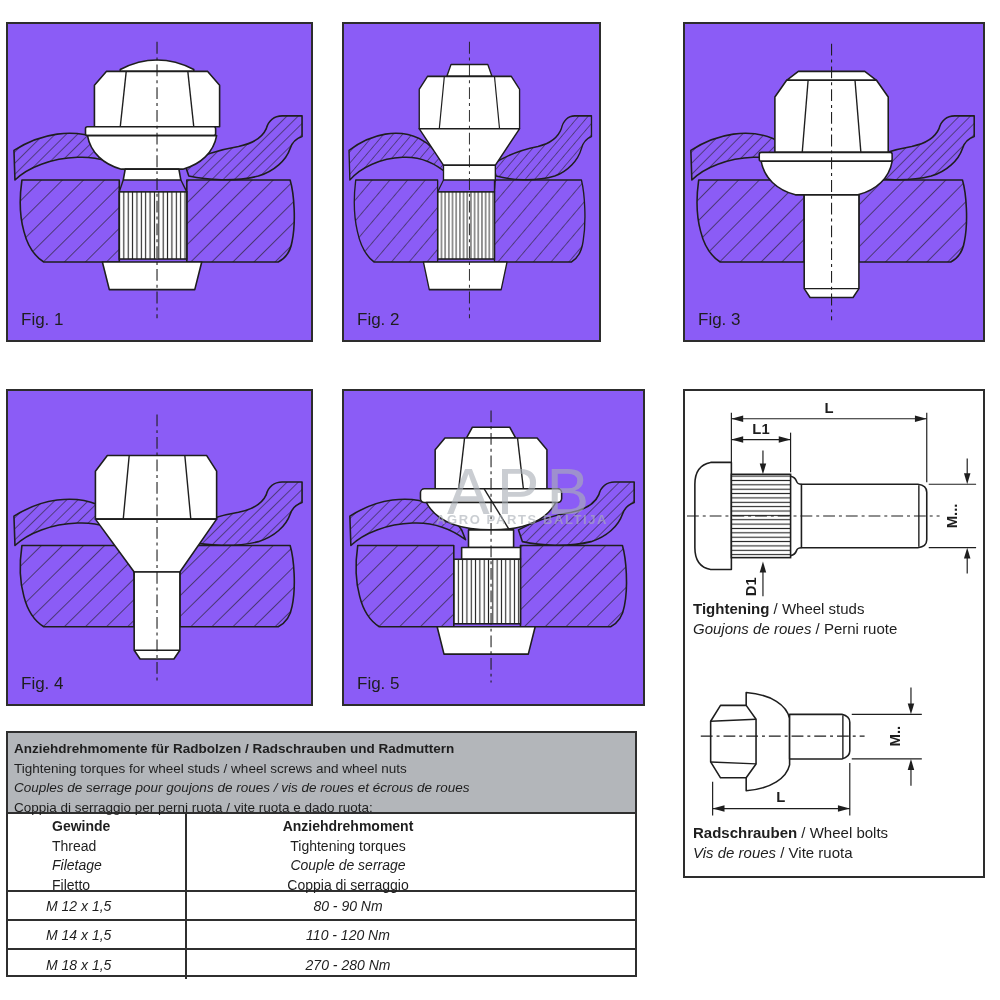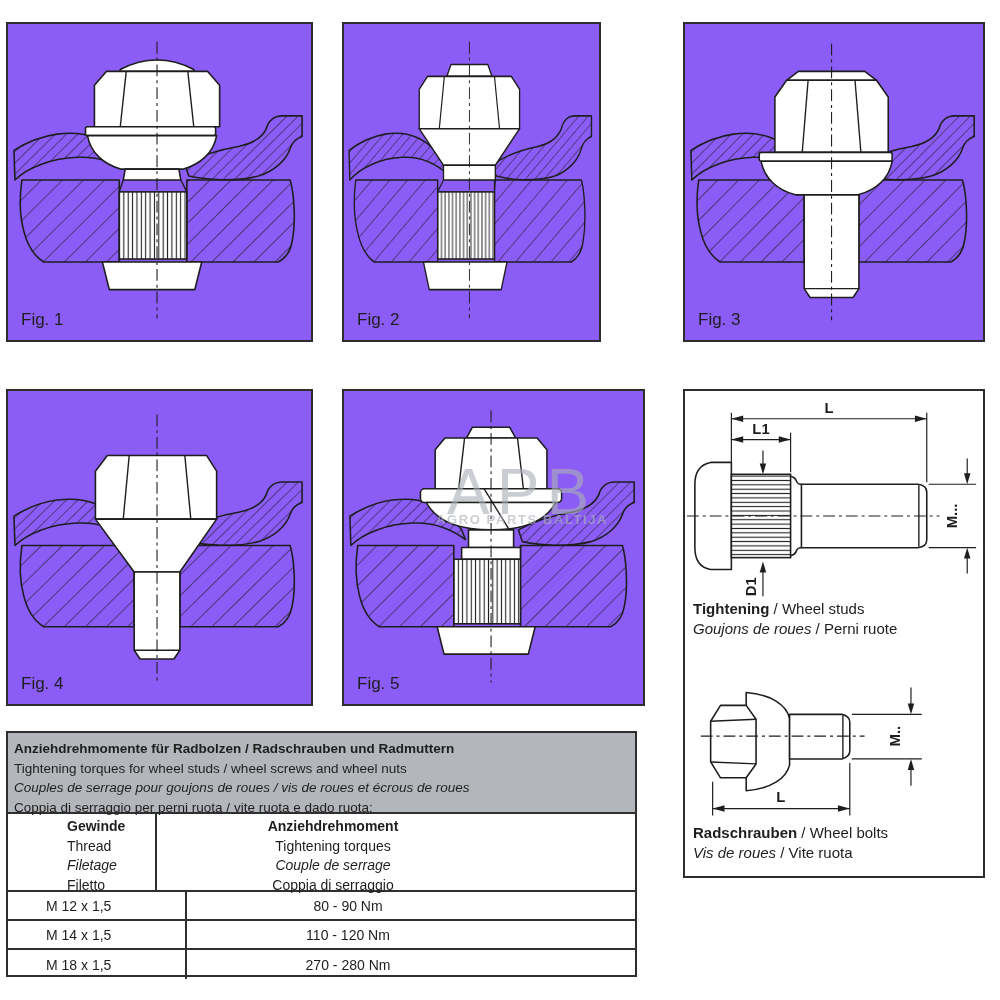--- a/index.html
+++ b/index.html
@@ -27,25 +27,25 @@
   .dim{stroke:#1e1e1e;stroke-width:1.2;fill:none;}
   .arr{fill:#1e1e1e;stroke:none;}
   .dimtext{font:bold 15px "Liberation Sans", sans-serif;fill:#1e1e1e;}
   
   .torque-table{position:absolute;left:6px;top:731px;width:631px;height:246px;
       border:2px solid #2f2f2f;box-sizing:border-box;background:#fff;}
   .tt-head{background:#b3b6ba;border-bottom:2px solid #2f2f2f;padding:6px 8px 5px 6px;
       font-size:13.5px;line-height:19.5px;box-sizing:border-box;height:81px;}
   .tt-colhead{display:flex;border-bottom:2px solid #2f2f2f;height:78px;box-sizing:border-box;
       font-size:14px;line-height:19.5px;padding-top:0;}
-  .tt-colhead .c1{width:149px;border-right:2px solid #2f2f2f;box-sizing:border-box;
-      padding-left:59px;padding-top:3px;}
+  .tt-colhead .c1{width:179px;border-right:2px solid #2f2f2f;box-sizing:border-box;
+      padding-left:44px;padding-top:3px;}
   .tt-colhead .c2{flex:1;text-align:center;padding-right:126px;padding-top:3px;}
   .tt-row{display:flex;border-bottom:2px solid #2f2f2f;height:29px;box-sizing:border-box;
-      font-size:14px;align-items:stretch;}
+      font-size:14px;align-items:stretch;font-style:italic;}
   .tt-row:last-child{border-bottom:none;}
   .tt-row .c1{width:179px;border-right:2px solid #2f2f2f;box-sizing:border-box;
       padding-left:38px;display:flex;align-items:center;}
   .tt-row .c2{flex:1;display:flex;align-items:center;justify-content:center;padding-right:126px;}
   
   .watermark{position:absolute;left:0;top:0;z-index:6;pointer-events:none;}
   .wm-big{position:absolute;left:447px;top:455px;font-size:64px;font-weight:normal;
       letter-spacing:7px;color:#aab0b7;opacity:0.62;}
   .wm-small{position:absolute;left:436px;top:512px;font-size:13px;font-weight:bold;
       letter-spacing:1.6px;color:#aab0b7;opacity:0.62;white-space:nowrap;text-align:right;}

